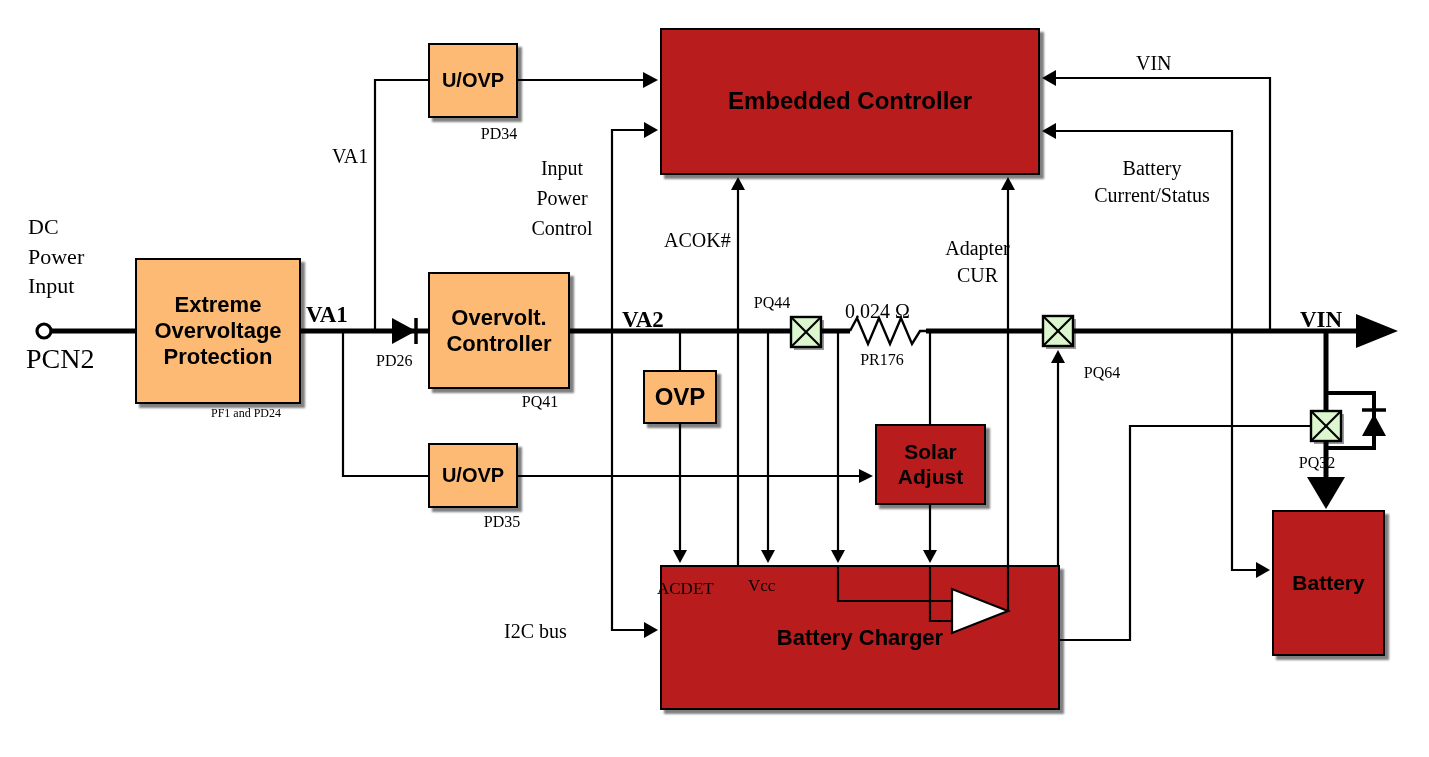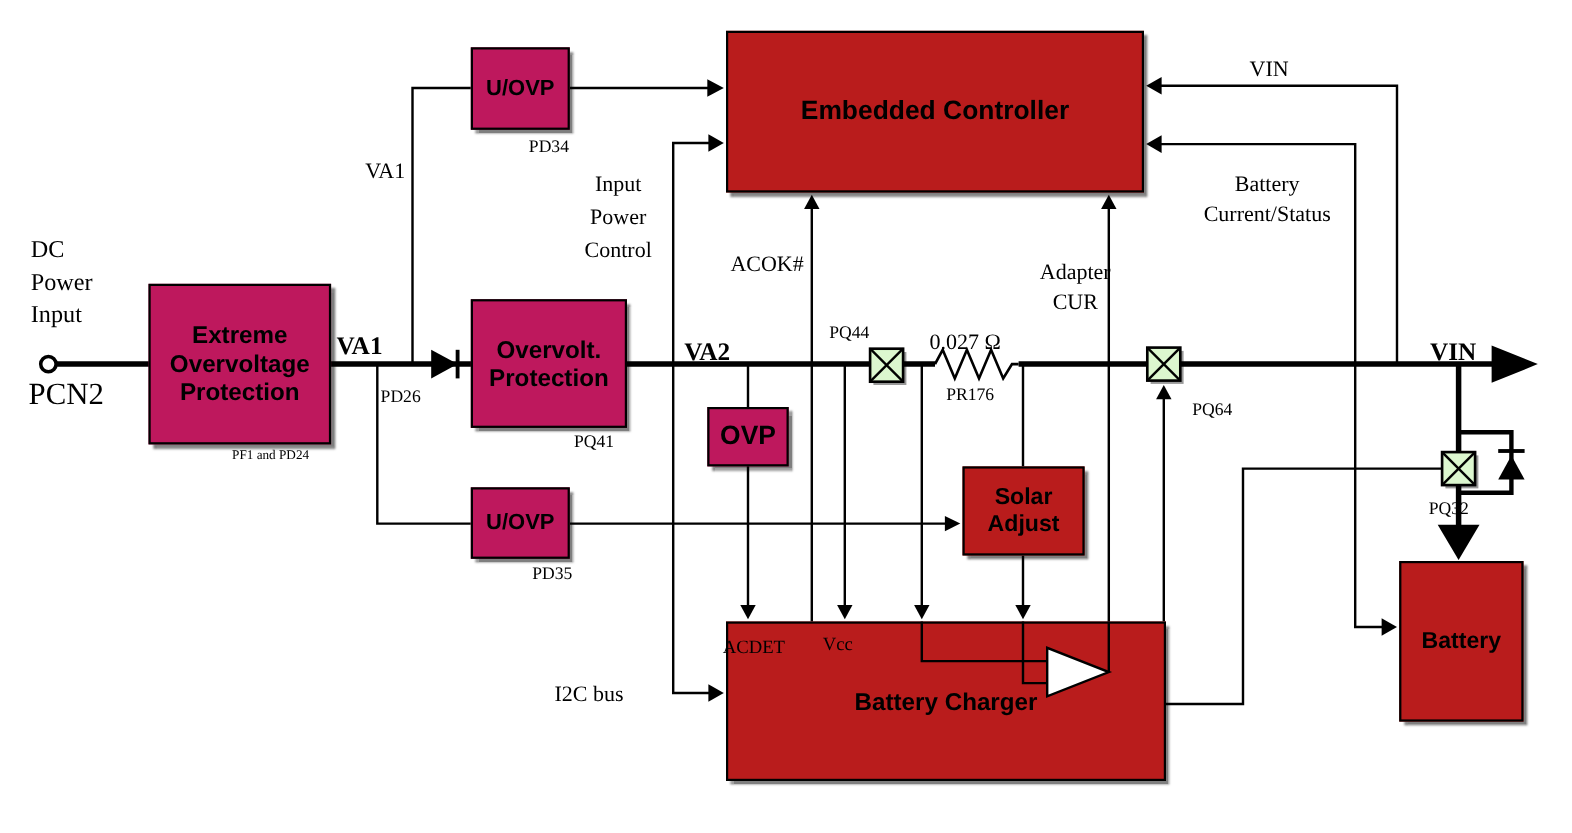--- a/index.html
+++ b/index.html
@@ -7,21 +7,21 @@
   .layer{position:absolute;left:0;top:0;}
   #wires{z-index:1;}
   #overlay{z-index:3;pointer-events:none;}
   .w{stroke:#000;stroke-width:2.2;fill:none;}
   .thick{stroke:#000;stroke-width:5;fill:none;}
   .ah{fill:#000;stroke:none;}
   .box{position:absolute;z-index:2;box-sizing:border-box;border:2.5px solid #000;
        box-shadow:4px 4px 2px rgba(0,0,0,.5);display:flex;align-items:center;justify-content:center;
        text-align:center;font-family:"Liberation Sans",sans-serif;font-weight:bold;color:#000;
        white-space:pre-line;line-height:1.18;}
-  .pink{background:#be185d;}
+  .pink{background:#fdba74;}
   .green{background:#b91c1c;}
   .lbl{position:absolute;z-index:4;font-family:Liberation Serif, serif;color:#000;
        white-space:pre-line;line-height:1.35;font-size:20px;}
   .b{font-weight:bold;font-size:23px;}
   .cap{font-size:16px;}
   .ctr{text-align:center;}
 </style>
 </head>
 <body>
 
@@ -140,21 +140,21 @@
   <div class="box pink" style="left:135px;top:258px;width:166px;height:146px;font-size:22px">
     <span>Extreme
 Overvoltage
 Protection</span>
   </div>
   <div class="box pink" style="left:428px;top:43px;width:90px;height:75px;font-size:20px">
     <span>U/OVP</span>
   </div>
   <div class="box pink" style="left:428px;top:272px;width:142px;height:117px;font-size:22px">
     <span>Overvolt.
-Protection</span>
+Controller</span>
   </div>
   <div class="box pink" style="left:643px;top:370px;width:74px;height:54px;font-size:24px">
     <span>OVP</span>
   </div>
   <div class="box pink" style="left:428px;top:443px;width:90px;height:65px;font-size:20px">
     <span>U/OVP</span>
   </div>
   <div class="box green" style="left:660px;top:28px;width:380px;height:147px;font-size:24px">
     <span>Embedded Controller</span>
   </div>
@@ -177,32 +177,32 @@
       <line x1="1008" y1="611" x2="1008" y2="565" class="w"></line>
     </g>
   </svg>
 
   <div class="lbl" style="left:28px;top:212px;font-size:22px">DC
 Power
 Input</div>
   <div class="lbl" style="left:26px;top:340px;font-size:28px">PCN2</div>
   <div class="lbl b" style="left:306px;top:299px">VA1</div>
   <div class="lbl" style="left:332px;top:143px">VA1</div>
-  <div class="lbl cap" style="left:346px;top:350px">PD26</div>
+  <div class="lbl cap" style="left:376px;top:350px">PD26</div>
   <div class="lbl cap ctr" style="left:190px;top:405px;width:112px;font-size:12px">PF1 and PD24</div>
   <div class="lbl cap ctr" style="left:469px;top:123px;width:60px">PD34</div>
   <div class="lbl cap ctr" style="left:510px;top:391px;width:60px">PQ41</div>
   <div class="lbl cap ctr" style="left:472px;top:511px;width:60px">PD35</div>
   <div class="lbl b" style="left:622px;top:304px">VA2</div>
   <div class="lbl ctr" style="left:512px;top:153px;width:100px;line-height:1.5">Input
 Power
 Control</div>
   <div class="lbl" style="left:664px;top:227px">ACOK#</div>
   <div class="lbl cap ctr" style="left:742px;top:292px;width:60px">PQ44</div>
-  <div class="lbl" style="left:845px;top:298px">0.027 Ω</div>
+  <div class="lbl" style="left:845px;top:298px">0.024 Ω</div>
   <div class="lbl cap ctr" style="left:852px;top:349px;width:60px">PR176</div>
   <div class="lbl ctr" style="left:935px;top:235px;width:85px">Adapter
 CUR</div>
   <div class="lbl cap ctr" style="left:1072px;top:362px;width:60px">PQ64</div>
   <div class="lbl b" style="left:1300px;top:304px">VIN</div>
   <div class="lbl" style="left:1136px;top:50px">VIN</div>
   <div class="lbl ctr" style="left:1076px;top:155px;width:152px">Battery
 Current/Status</div>
   <div class="lbl cap ctr" style="left:1287px;top:452px;width:60px">PQ32</div>
   <div class="lbl" style="left:657px;top:578px;font-size:17px">ACDET</div>

